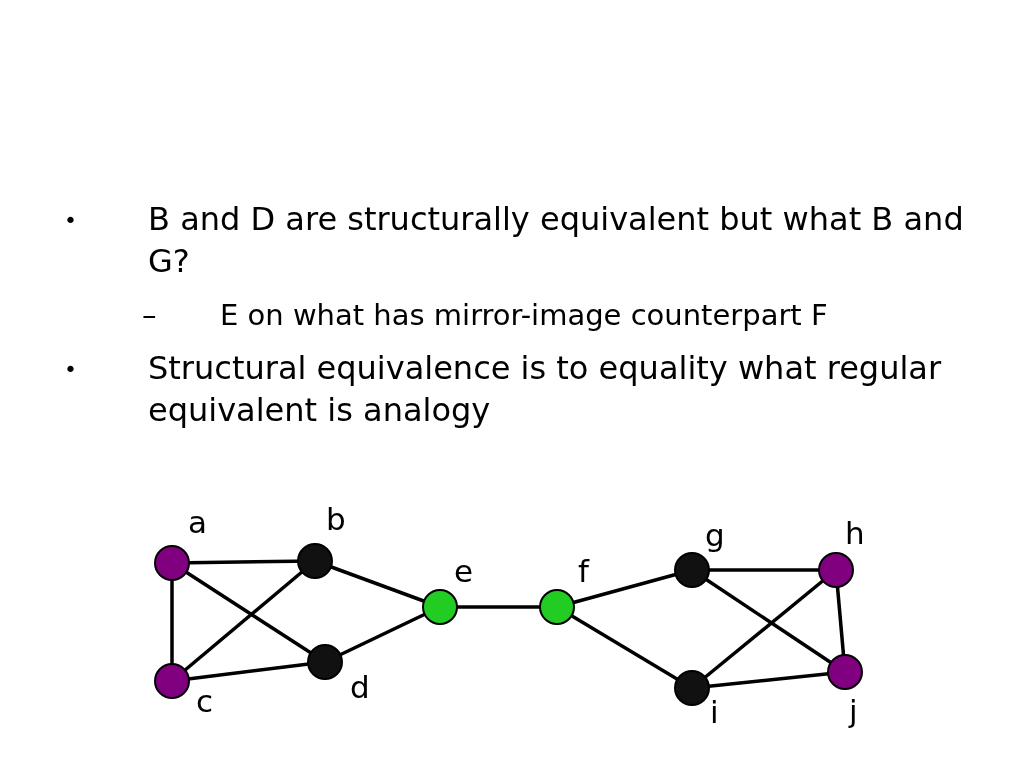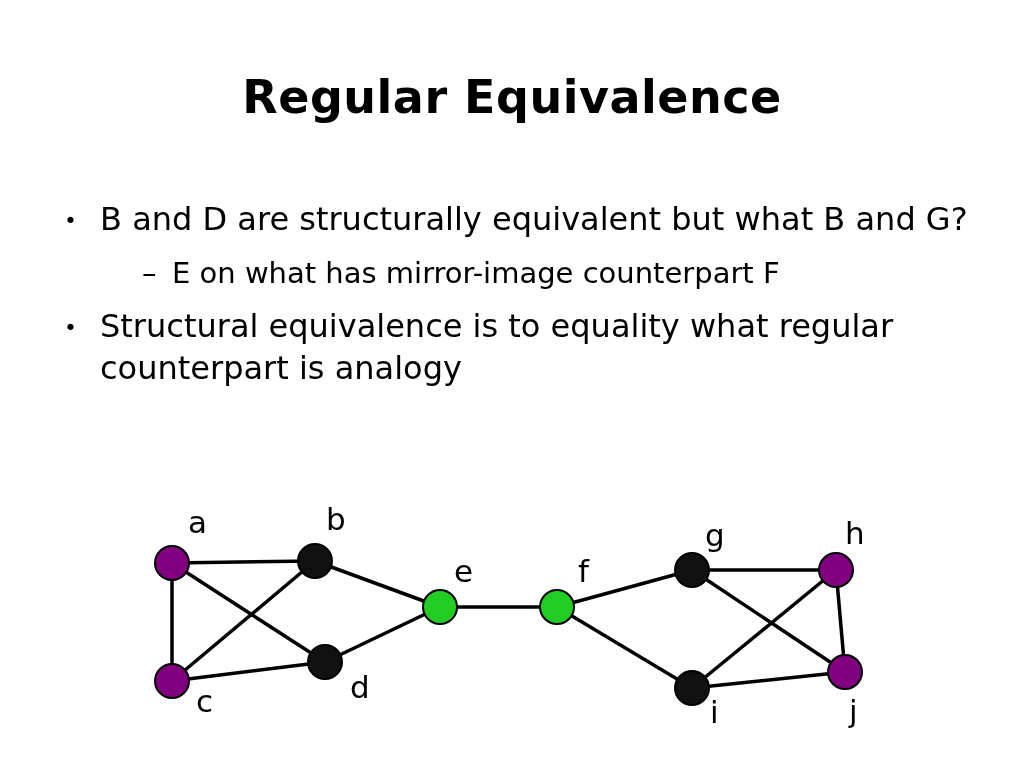--- a/index.html
+++ b/index.html
@@ -49,56 +49,55 @@
   .bullet.l2 {
     font-size: 29px;
     margin-left: 82px;
     margin-bottom: 12px;
   }
   .bullet.l2 .marker {
     flex: none;
     width: 32px;
     padding-left: 2px;
   }
-  .bullet .btext { flex: 1 1 auto; }
+  .bullet .btext { flex: 1 1 auto; margin-left: 48px; }
   .graph-layer {
     position: absolute;
     top: 0;
     left: 0;
     width: 1024px;
     height: 768px;
   }
   .graph-layer text {
     font-family: "DejaVu Sans", sans-serif;
     font-size: 31px;
     fill: #000000;
   }
 </style>
 </head>
 <body>
 
 <div class="slide">
 
-  <div class="slide-title">Regular Equivalence</div>
 
   <div class="body-text">
 
     <div class="bullet l1">
       <span class="marker">•</span>
       <span class="btext">B and D are structurally equivalent but what B and G?</span>
     </div>
 
     <div class="bullet l2">
       <span class="marker">–</span>
       <span class="btext">E on what has mirror-image counterpart F</span>
     </div>
 
     <div class="bullet l1">
       <span class="marker">•</span>
-      <span class="btext">Structural equivalence is to equality what regular counterpart is analogy</span>
+      <span class="btext">Structural equivalence is to equality what regular equivalent is analogy</span>
     </div>
 
   </div>
 
   <svg id="graph-svg" class="graph-layer" viewBox="0 0 1024 768">
       <line x1="172" y1="563" x2="315" y2="561" stroke="#000000" stroke-width="3.5"></line>
       <line x1="172" y1="563" x2="172" y2="681" stroke="#000000" stroke-width="3.5"></line>
       <line x1="172" y1="563" x2="325" y2="662" stroke="#000000" stroke-width="3.5"></line>
       <line x1="315" y1="561" x2="172" y2="681" stroke="#000000" stroke-width="3.5"></line>
       <line x1="172" y1="681" x2="325" y2="662" stroke="#000000" stroke-width="3.5"></line>

